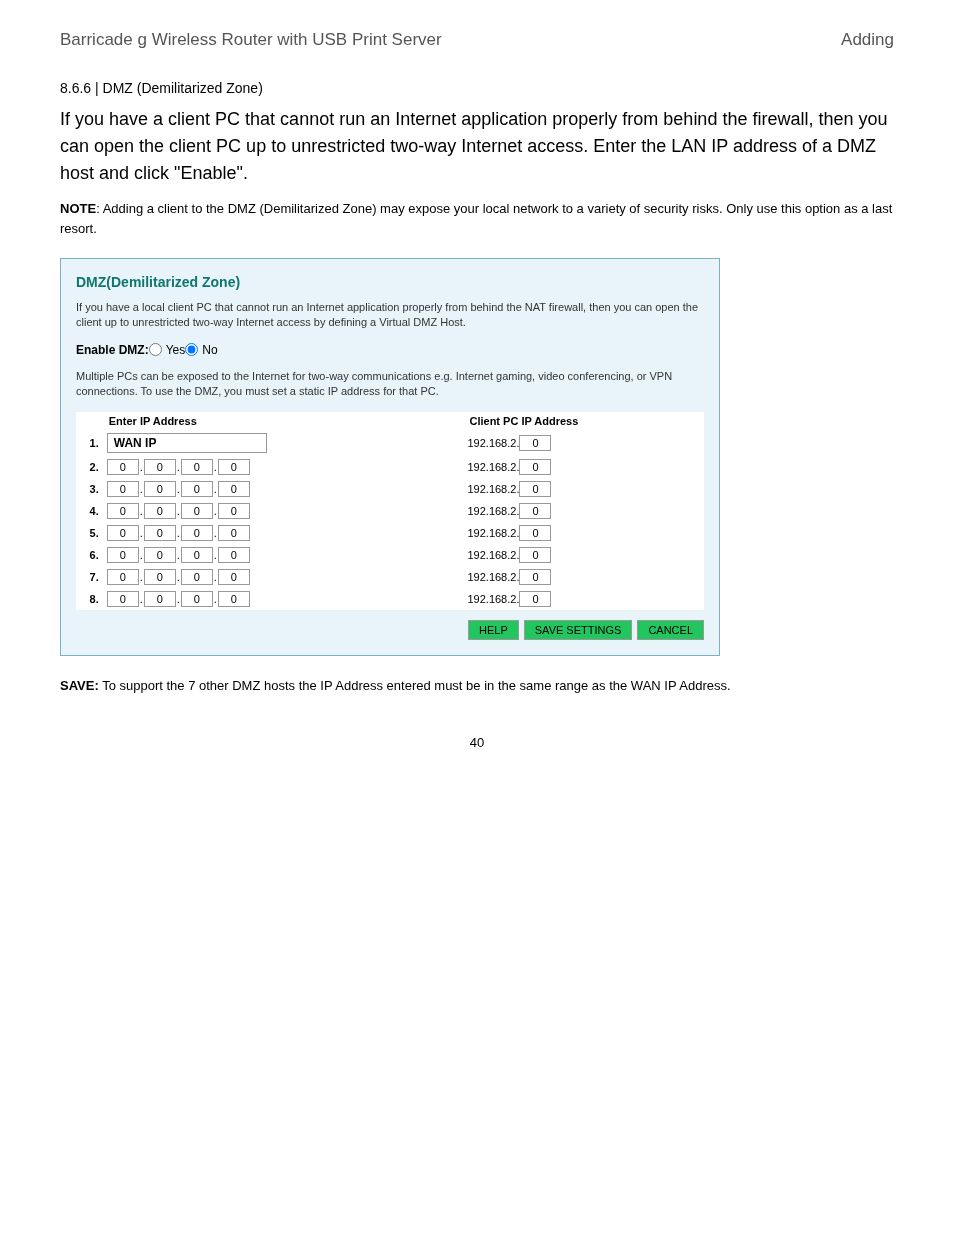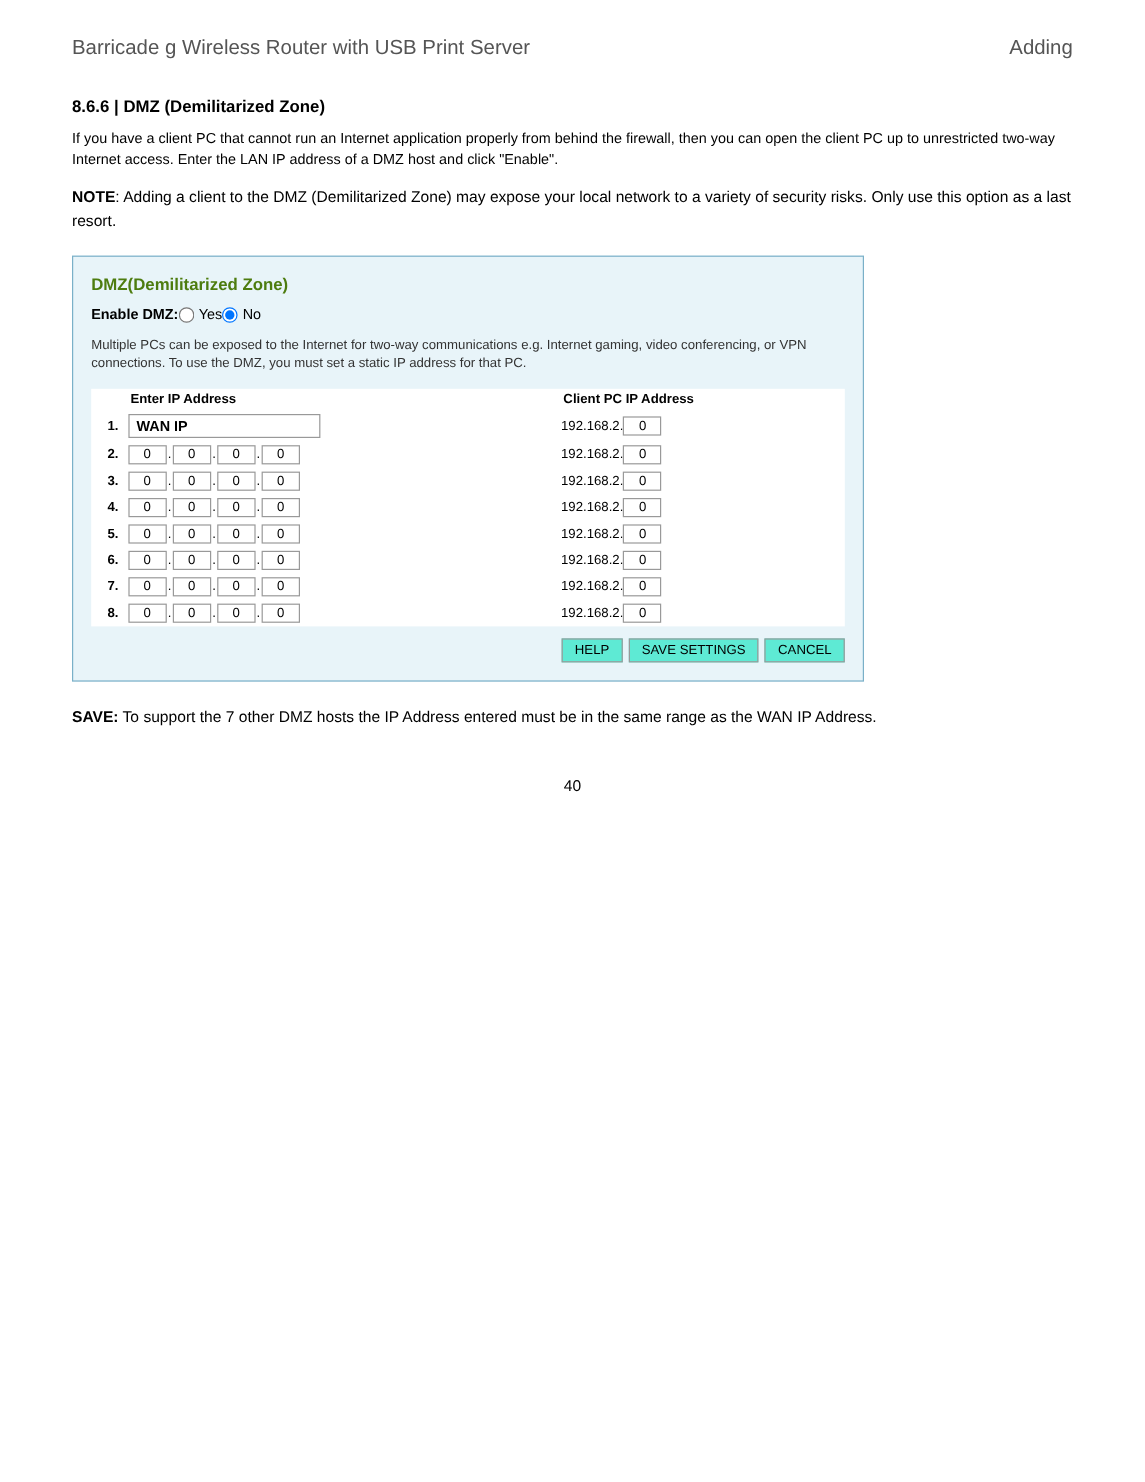--- a/index.html
+++ b/index.html
@@ -14,25 +14,25 @@
     }
     .page-header {
       display: flex;
       justify-content: space-between;
       margin-bottom: 30px;
       font-size: 17px;
       color: #555;
     }
     .section-title {
       font-size: 14px;
-      font-weight: bold;
+      font-weight: normal;
       margin-bottom: 10px;
     }
     .body-text {
-      font-size: 12px;
+      font-size: 18px;
       margin-bottom: 12px;
       line-height: 1.5;
     }
     .note-text {
       font-size: 13px;
       margin-bottom: 20px;
       line-height: 1.5;
     }
     .note-text strong, .body-text strong {
       font-weight: bold;
@@ -41,21 +41,21 @@
     .dmz-box {
       border: 1px solid #7ab0c8;
       background: #e8f4f9;
       padding: 15px;
       margin-bottom: 20px;
       width: 660px;
     }
     .dmz-box-title {
       font-size: 14px;
       font-weight: bold;
-      color: #4d7c0f;
+      color: #0f766e;
       margin-bottom: 10px;
     }
     .dmz-box-desc {
       font-size: 11px;
       color: #333;
       margin-bottom: 12px;
       line-height: 1.4;
     }
     .enable-dmz-row {
       display: flex;
@@ -130,21 +130,21 @@
     .action-buttons {
       display: flex;
       justify-content: flex-end;
       gap: 5px;
       margin-top: 10px;
     }
     .btn {
       padding: 3px 10px;
       font-size: 11px;
       border: 1px solid #999;
-      background: #5eead4;
+      background: #22c55e;
       cursor: pointer;
       font-family: Arial, sans-serif;
     }
     .page-footer {
       text-align: center;
       margin-top: 40px;
       font-size: 13px;
     }
     .pub-ip-col { width: 210px; }
     .spacer-col { width: 60px; }
@@ -161,20 +161,21 @@
 <div class="section-title">8.6.6 | DMZ (Demilitarized Zone)</div>
 
 <p class="body-text">If you have a client PC that cannot run an Internet application properly from behind the firewall, then you can open the client PC up to unrestricted two-way Internet access. Enter the LAN IP address of a DMZ host and click "Enable".</p>
 
 <p class="note-text">
   <strong>NOTE</strong><span>: Adding a client to the DMZ (Demilitarized Zone) may expose your local network to a variety of security risks. Only use this option as a last resort.</span>
 </p>
 
 <div class="dmz-box">
   <div class="dmz-box-title">DMZ(Demilitarized Zone)</div>
+  <div class="dmz-box-desc">If you have a local client PC that cannot run an Internet application properly from behind the NAT firewall, then you can open the client up to unrestricted two-way Internet access by defining a Virtual DMZ Host.</div>
 
   <div class="enable-dmz-row">
     <span class="label">Enable DMZ:</span>
     <div class="radio-group">
       <label>
         <input type="radio" name="enable_dmz" value="yes" style="">
         <span>Yes</span>
       </label>
       <label>
         <input type="radio" name="enable_dmz" value="no" checked="" style="">

